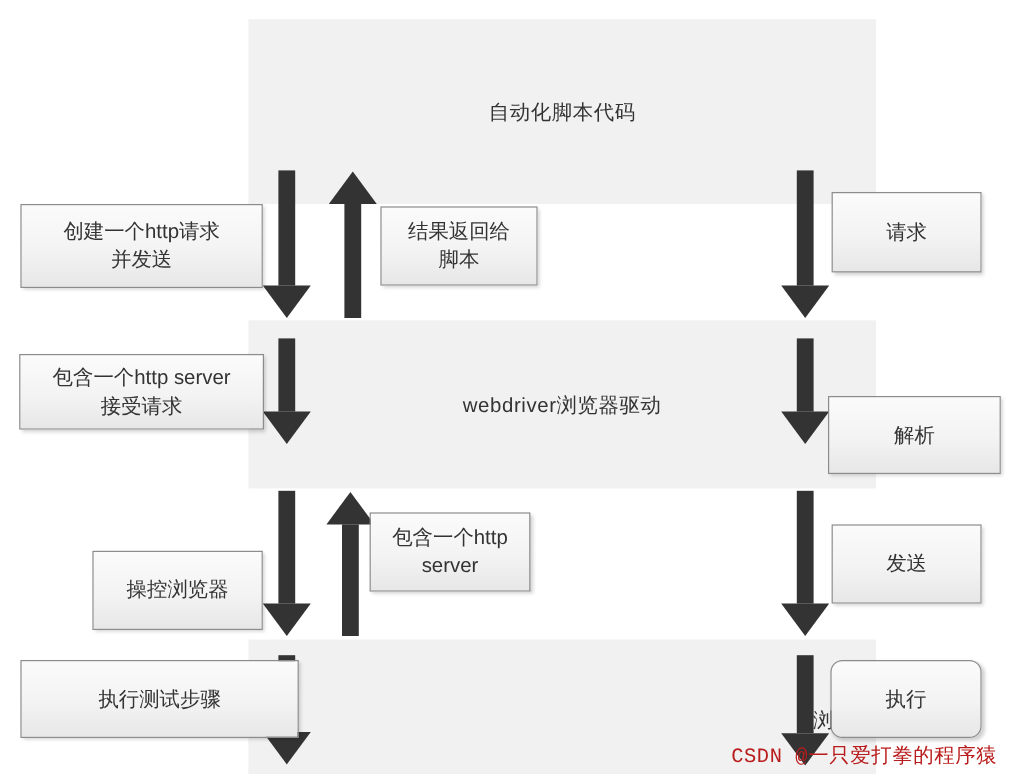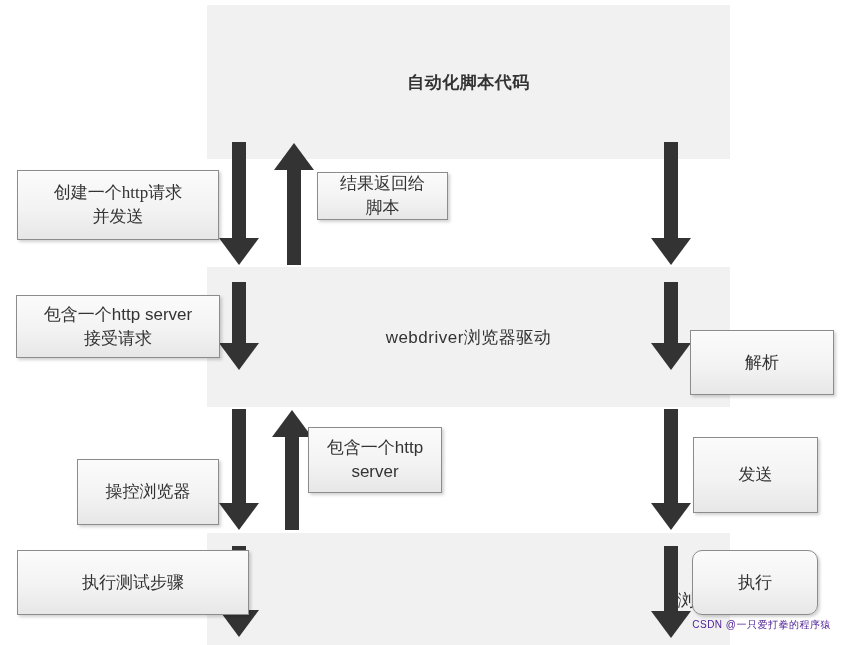--- a/index.html
+++ b/index.html
@@ -22,21 +22,21 @@
     align-items: center;
     justify-content: center;
   }
   .band-title {
     font-size: 17px;
     color: #333333;
     letter-spacing: 0.5px;
     white-space: pre-line;
     text-align: center;
   }
-  .band-top    { top: 5px;   height: 154px; font-weight: bold; }
+  .band-top    { top: 16px;   height: 154px; }
   .band-middle { top: 267px; height: 140px; }
   .band-bottom { top: 533px; height: 112px; justify-content: flex-end; }
   .band-bottom .band-title { margin-top: 22px; }
 
   
   .label-box {
     position: absolute;
     box-sizing: border-box;
     background: linear-gradient(180deg, #fbfbfb 0%, #f3f3f3 55%, #e7e7e7 100%);
     border: 1px solid #8c8c8c;
@@ -78,69 +78,73 @@
     width: 0; height: 0;
     border-left: 20px solid transparent;
     border-right: 20px solid transparent;
     border-bottom: 27px solid #333333;
   }
 
   .watermark {
     position: absolute;
     right: 10px;
     top: 618px;
-    font-size: 10px;
-    color: #4c1d95;
+    font-size: 17px;
+    color: #b91c1c;
     letter-spacing: 0.5px;
     z-index: 4;
+    font-family: Liberation Mono, monospace;
   }
 </style>
 </head>
 <body>
 
 <div class="stage">
 
   <div class="band band-top">
     <div class="band-title">自动化脚本代码</div>
   </div>
   <div class="band band-middle">
     <div class="band-title">webdriver浏览器驱动</div>
   </div>
   <div class="band band-bottom">
     <div class="band-title">浏览器</div>
   </div>
 
-  <div class="label-box" style="left:17px; top:170px; width:202px; height:70px;font-family:Liberation Serif, serif;">
+  <div class="label-box" style="left:17px; top:170px; width:202px; height:70px;">
     <div class="label-text">创建一个http请求
 并发送</div>
   </div>
   <div class="label-box" style="left:16px; top:295px; width:204px; height:63px;">
     <div class="label-text">包含一个http server
 接受请求</div>
   </div>
   <div class="label-box" style="left:77px; top:427px; width:142px; height:66px;margin-top:32px;">
     <div class="label-text">操控浏览器</div>
   </div>
   <div class="label-box" style="left:17px; top:550px; width:232px; height:65px;">
     <div class="label-text">执行测试步骤</div>
   </div>
 
-  <div class="label-box" style="left:317px; top:172px; width:131px; height:48px;">
+  <div class="label-box" style="left:317px; top:172px; width:131px; height:66px;">
     <div class="label-text">结果返回给
 脚本</div>
   </div>
   <div class="label-box" style="left:308px; top:427px; width:134px; height:66px;">
     <div class="label-text">包含一个http
 server</div>
   </div>
 
+  <div class="label-box" style="left:693px; top:160px; width:125px; height:67px;">
+    <div class="label-text">请求</div>
+  </div>
   <div class="label-box" style="left:690px; top:305px; width:144px; height:65px;margin-top:25px;">
     <div class="label-text">解析</div>
   </div>
-  <div class="label-box" style="left:693px; top:437px; width:125px; height:76px;">
+  <div class="label-box" style="left:693px; top:437px; width:125px; height:66px;">
     <div class="label-text">发送</div>
   </div>
   <div class="label-box" style="left:692px; top:550px; width:126px; height:65px;border-radius:10px;">
     <div class="label-text">执行</div>
   </div>
 
   <div class="arrow" style="left:219px; top:142px; height:123px;">
     <div class="shaft"></div>
       <div class="head-down"></div>
   </div>

